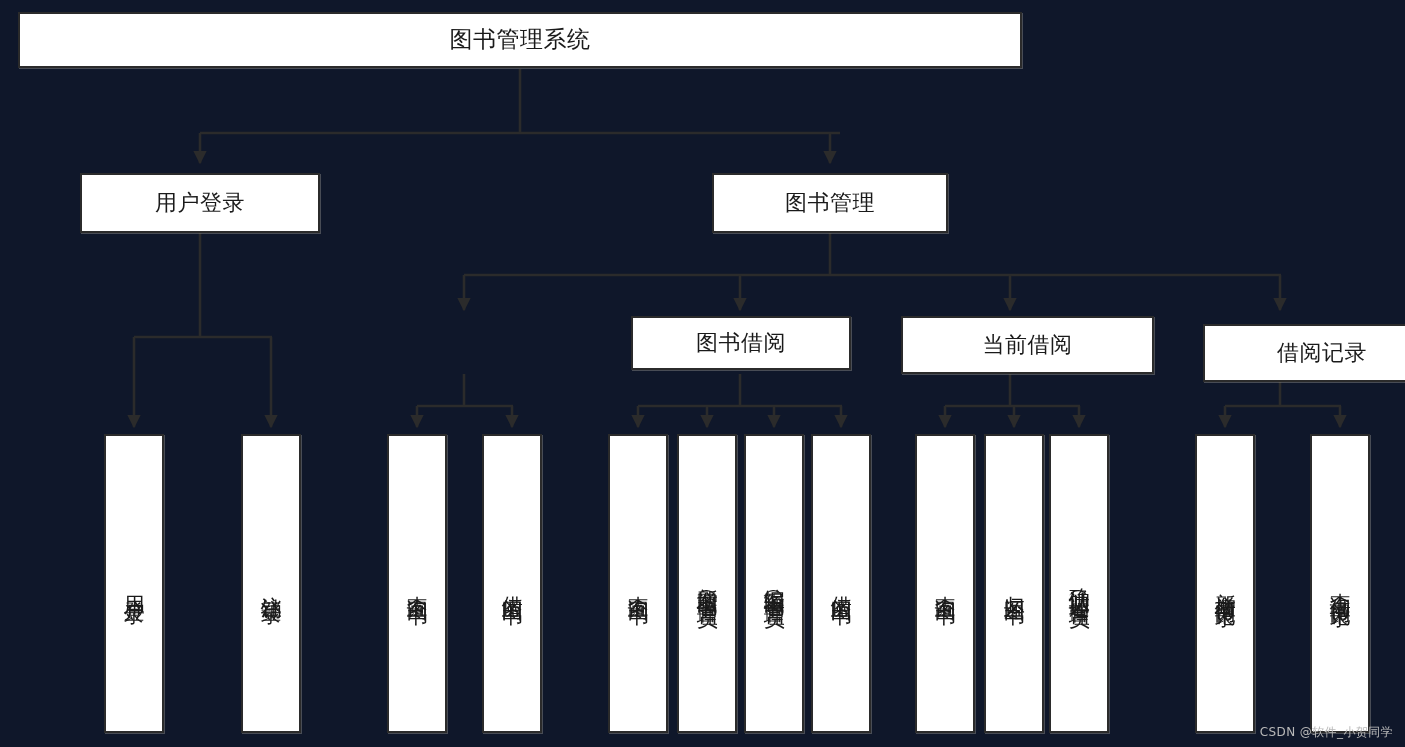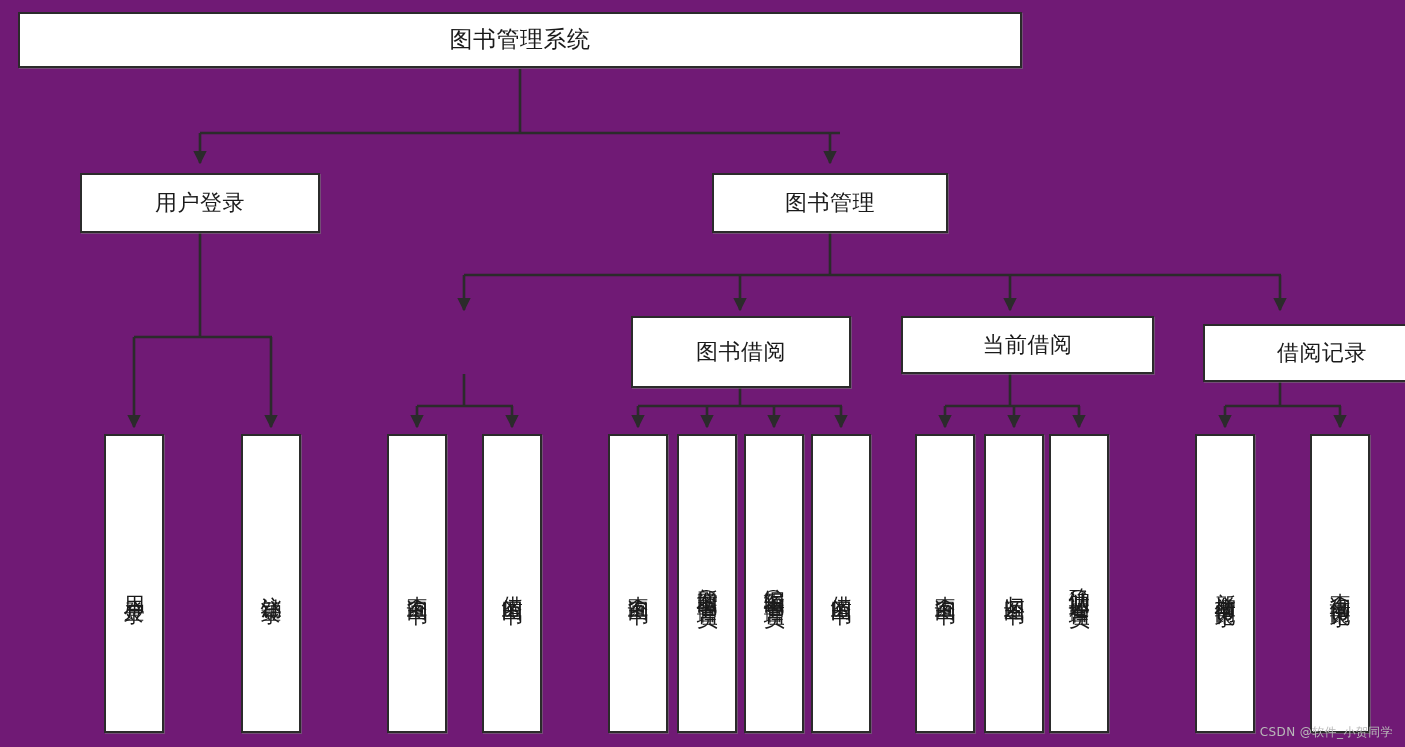--- a/index.html
+++ b/index.html
@@ -9,21 +9,21 @@
     background: #ffffff;
   }
   body {
     font-family: "DejaVu Sans", "Liberation Sans", sans-serif;
     color: #1a1a1a;
   }
   #canvas {
     position: relative;
     width: 1405px;
     height: 747px;
-    background: #701a75;
+    background: #0f172a;
     overflow: hidden;
   }
   #edges {
     position: absolute;
     left: 0;
     top: 0;
     width: 1405px;
     height: 747px;
     pointer-events: none;
   }
@@ -133,21 +133,21 @@
     <span class="label">图书管理系统</span>
   </div>
 
   <div class="node level2" style="left:80px; top:173px; width:240px; height:60px;">
     <span class="label">用户登录</span>
   </div>
   <div class="node level2" style="left:712px; top:173px; width:236px; height:60px;">
     <span class="label">图书管理</span>
   </div>
 
-  <div class="node level3" style="left:631px; top:316px; width:220px; height:72px;">
+  <div class="node level3" style="left:631px; top:316px; width:220px; height:54px;">
     <span class="label">图书借阅</span>
   </div>
   <div class="node level3" style="left:901px; top:316px; width:253px; height:58px;">
     <span class="label">当前借阅</span>
   </div>
   <div class="node level3" style="left:1171px; top:324px; width:238px; height:58px;margin-left:32px;">
     <span class="label">借阅记录</span>
   </div>
 
   <div class="node leaf" style="left:104px; top:434px; width:60px; height:299px;">

